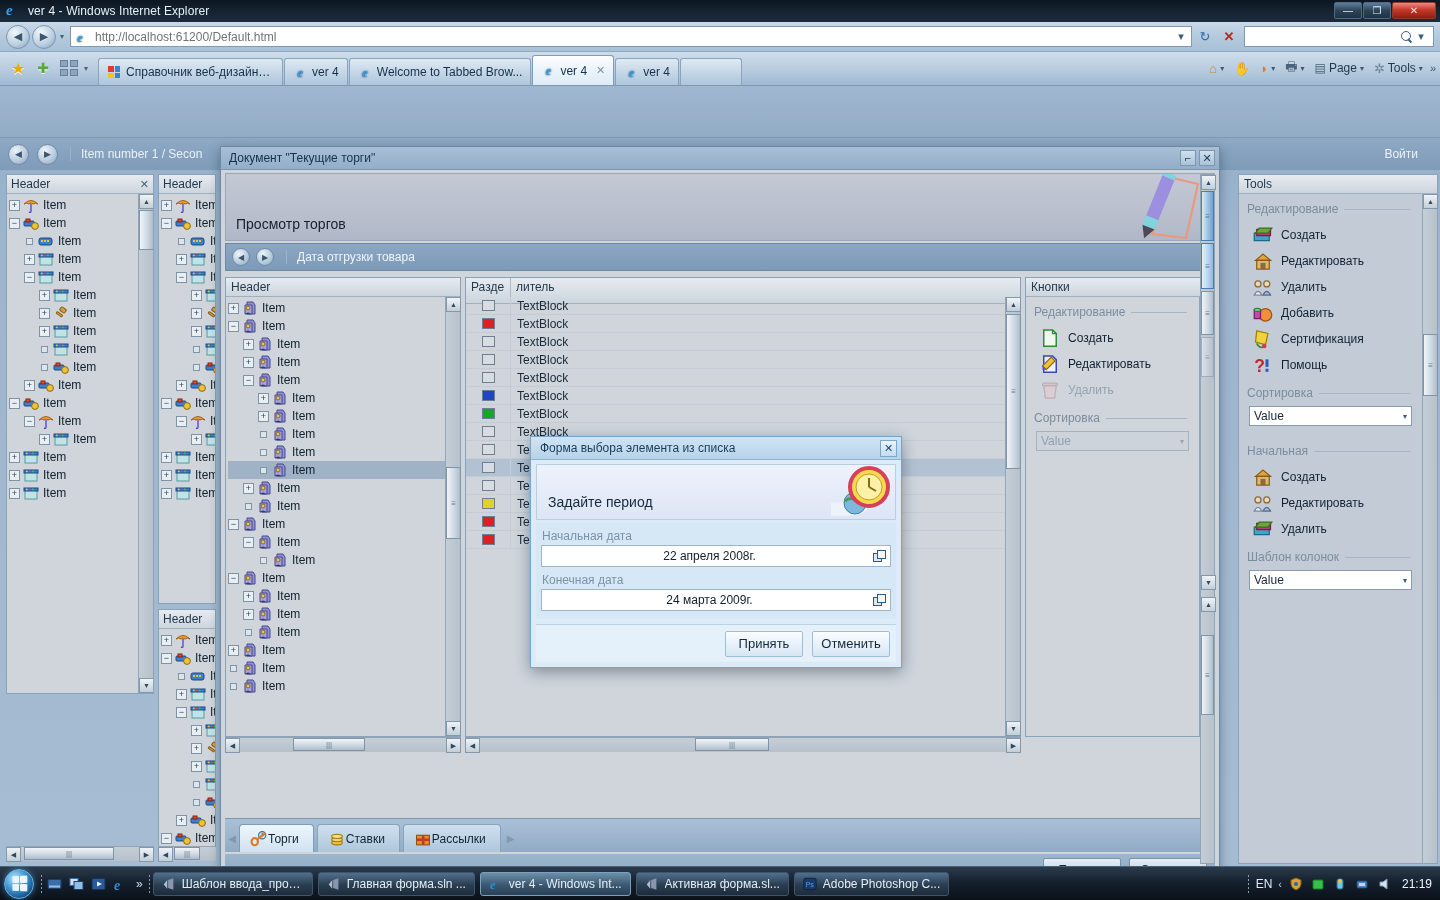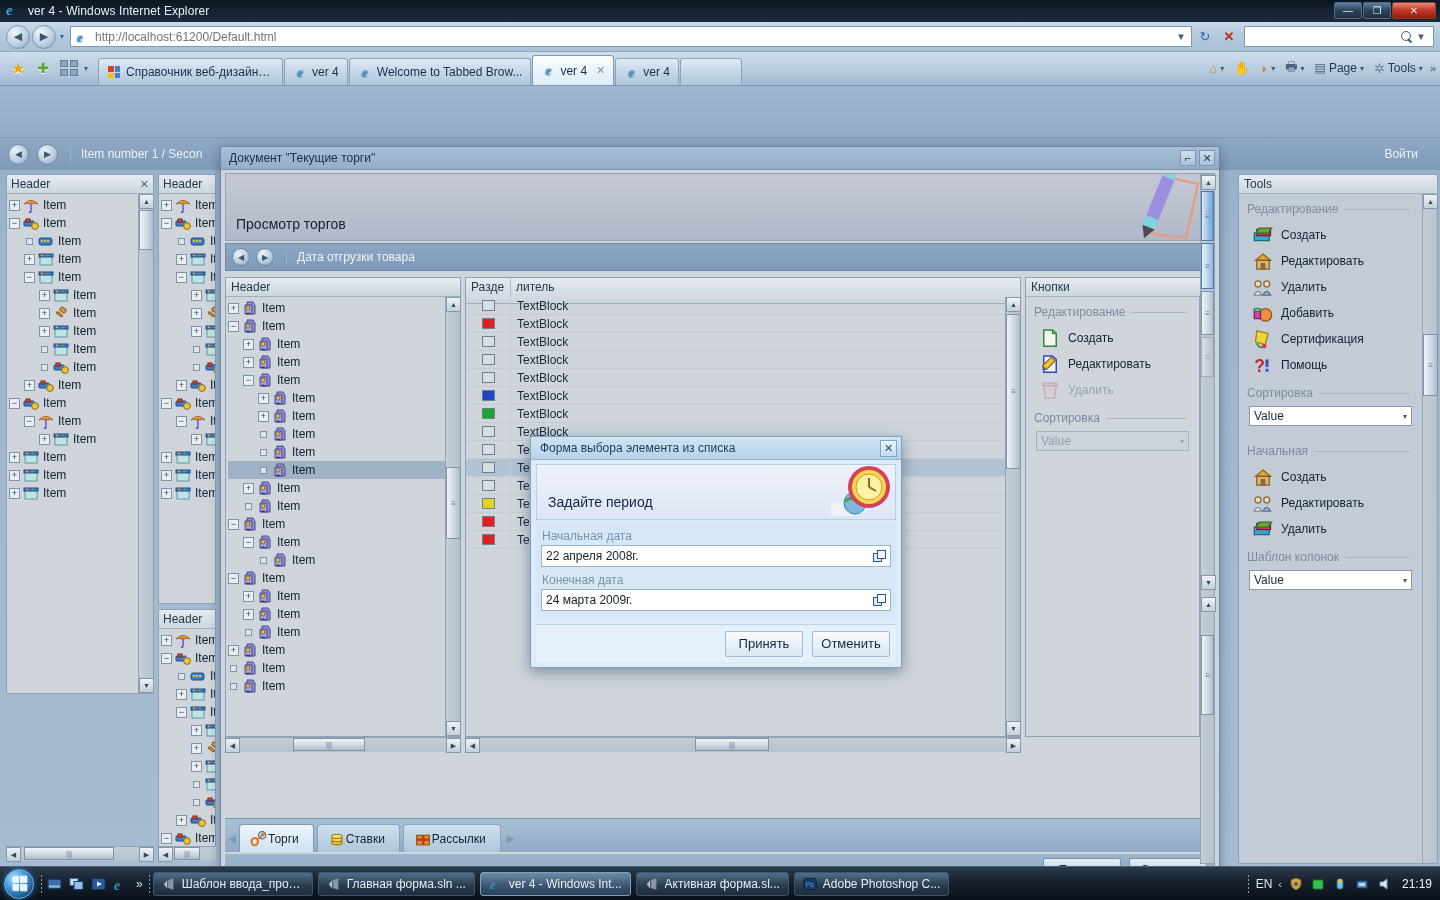--- a/index.html
+++ b/index.html
@@ -351,21 +351,21 @@
     border:1px solid #b9cee2; overflow:hidden;
   }
   #modal-banner .mt { position:absolute; left:11px; bottom:9px; font-size:14px; color:#15293c;}
   #modal-form { position:absolute; left:5px; top:86px; right:5px; height:96px;
     background:#d6e8f6; }
   .flabel { color:#7a93a8; font-size:12px; margin:6px 0 2px 6px;}
   .finput {
     height:22px; margin:0 5px; background:#fff; border:1px solid #9cb6cb;
     display:flex; align-items:center; padding:0 4px; color:#12202c; font-size:12px;
   }
-  .finput .val { flex:1; }
+  .finput .val { flex:1;text-align:center; }
   .picker {
     width:13px;height:13px; position:relative; flex:none;
   }
   #modal-footer {
     position:absolute; left:5px; bottom:5px; right:5px; height:38px;
     background:#e4f0fa; border-top:1px solid #bcd3e6;
     display:flex; align-items:center; justify-content:flex-end; gap:9px; padding-right:6px;
   }
   .mbtn {
     min-width:78px; height:26px; border:1px solid #9fbdd6;

